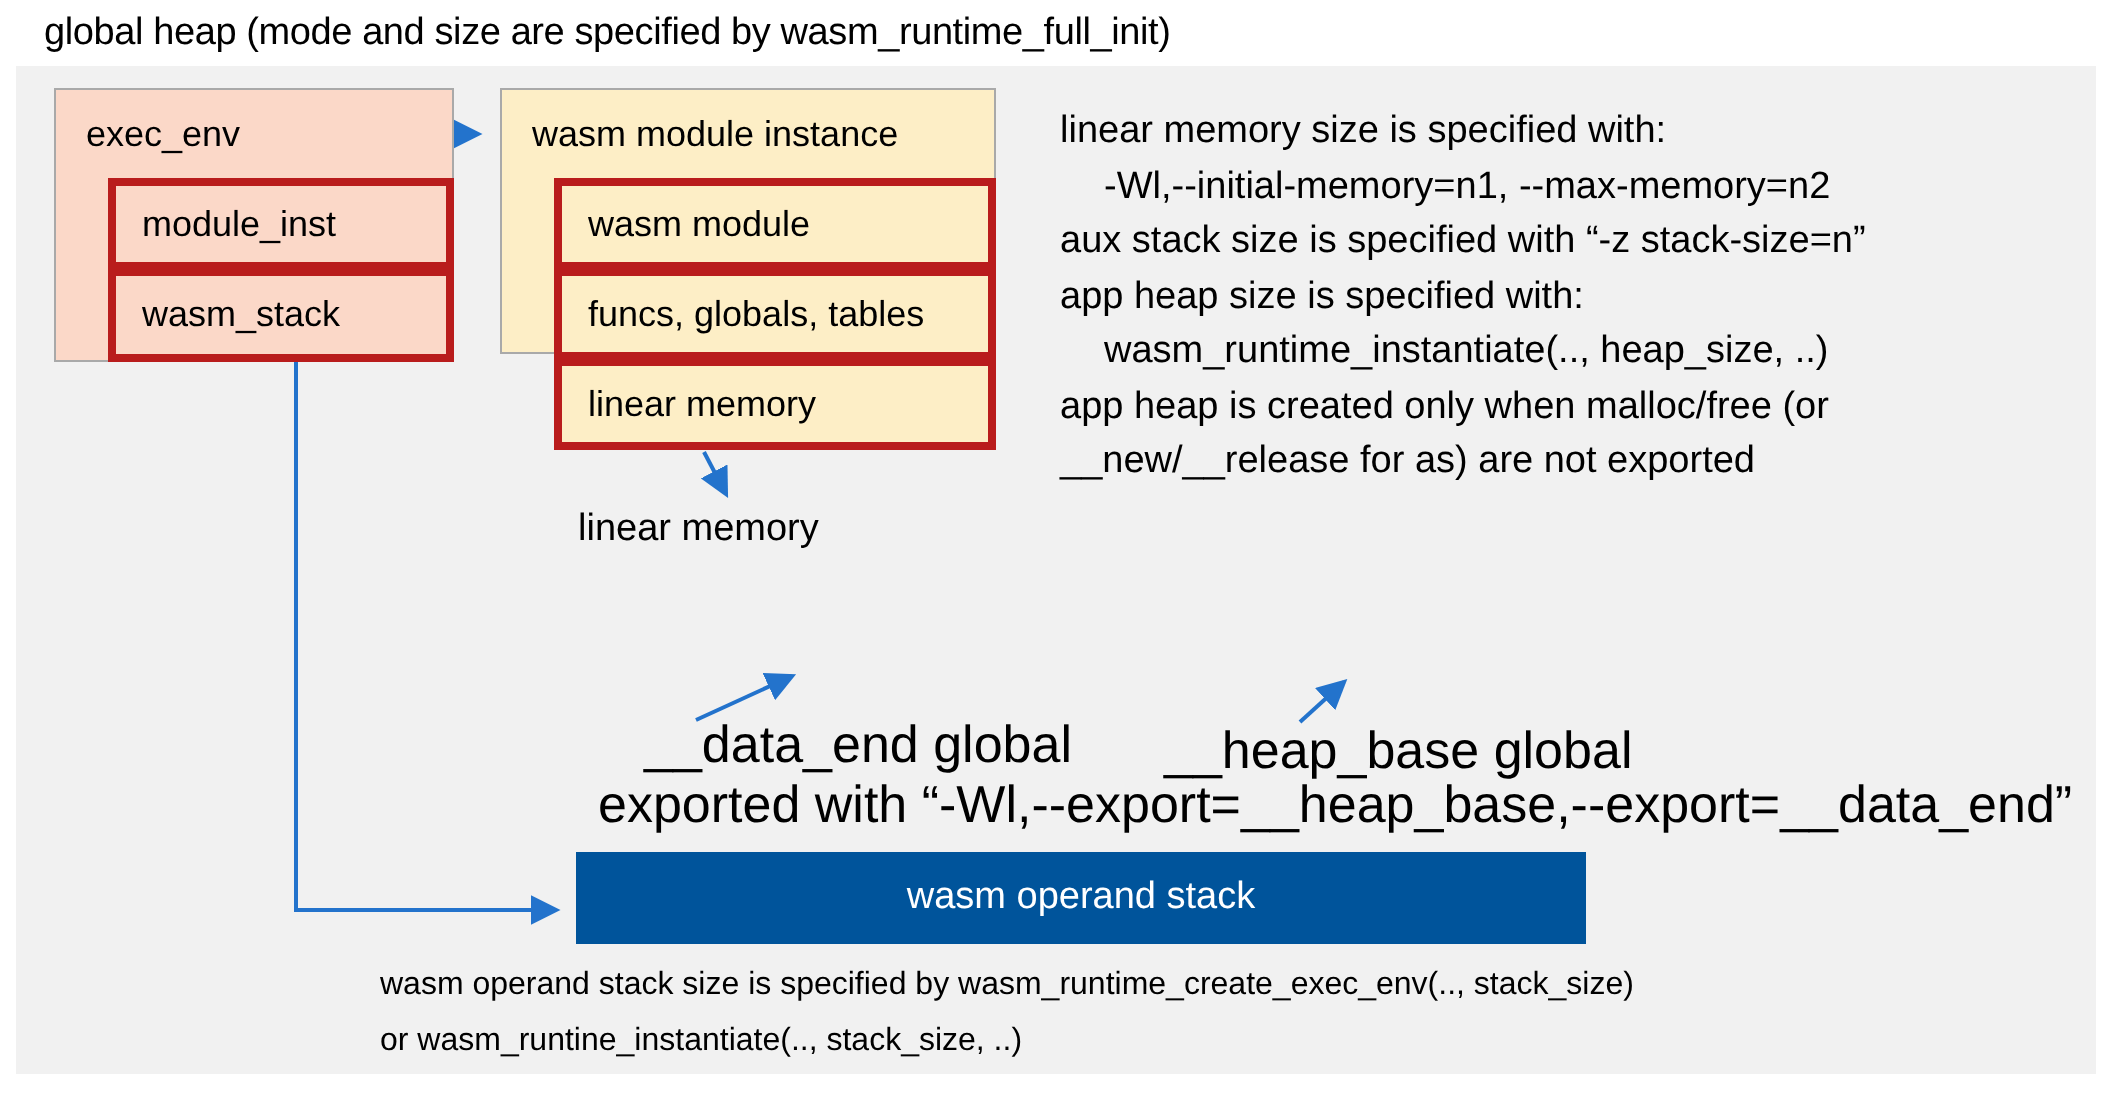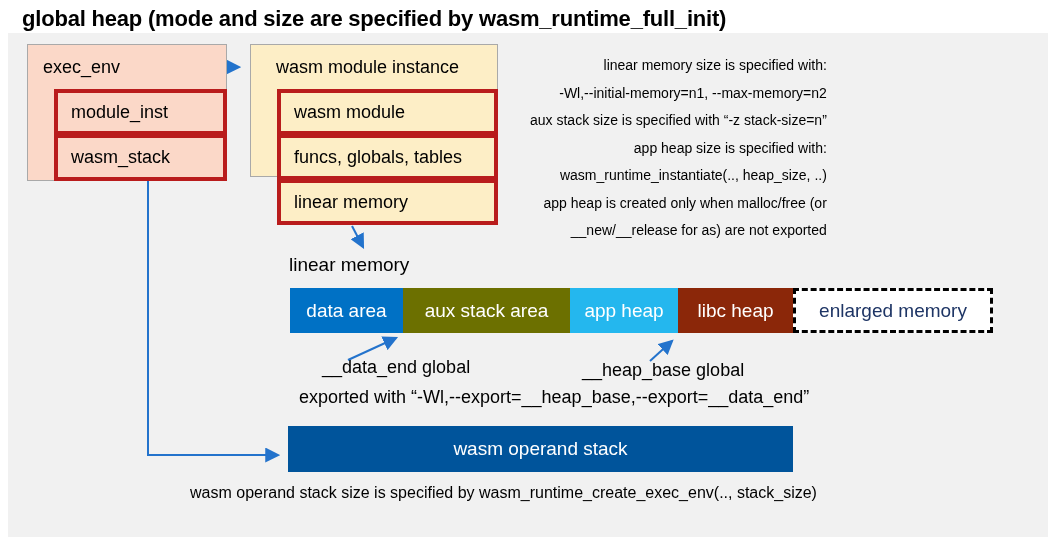--- a/index.html
+++ b/index.html
@@ -1,44 +1,44 @@
 <!DOCTYPE html>
 <html><head>
 <meta charset="utf-8">
 <style>
   html,body { margin:0; padding:0; background:#ffffff; }
   body { font-family:"Liberation Sans", sans-serif; color:#000; }
   .stage { position:relative; width:1054px; height:547px; background:#fff; overflow:hidden; }
-  .page-title { position:absolute; left:22px; top:6px; font-size:22px; letter-spacing:-0.2px; white-space:nowrap;font-weight:bold; }
+  .page-title { position:absolute; left:22px; top:6px; font-size:19px; letter-spacing:-0.2px; white-space:nowrap; }
   .panel { position:absolute; left:8px; top:33px; width:1040px; height:504px; }
   .arrows { position:absolute; left:0; top:0; pointer-events:none; }
   .arrow { fill:none; stroke-width:2; }
 
   .box { position:absolute; border:1px solid #a9a9a9; box-sizing:border-box; }
   .box-exec { left:27px; top:44px; width:200px; height:137px; }
-  .box-modinst { left:250px; top:44px; width:248px; height:133px;padding-left:10px; }
+  .box-modinst { left:250px; top:44px; width:248px; height:133px; }
   .box-header { height:45px; display:flex; align-items:center; padding-left:15px; font-size:18px; white-space:nowrap; }
   .nested { position:absolute; left:26px; right:-1px; border:4px solid #b91c1c; box-sizing:border-box;
             display:flex; align-items:center; padding-left:13px; font-size:18px; white-space:nowrap; }
   .box-exec .n0 { top:44px; height:46px; }
   .box-exec .n1 { top:89px; height:47px; }
   .box-modinst .n0 { top:44px; height:46px; }
   .box-modinst .n1 { top:89px; height:46px; }
   .box-modinst .n2 { top:134px; height:46px; }
 
-  .notes { position:absolute; left:530px; top:52px; font-size:14px; line-height:27.5px; white-space:nowrap;text-align:right; }
+  .notes { position:absolute; left:530px; top:52px; font-size:19px; line-height:27.5px; white-space:nowrap; }
   .notes .indent { padding-left:22px; }
 
   .lm-label { position:absolute; left:289px; top:254px; font-size:19px; }
   .membar { position:absolute; left:290px; top:288px; height:45px; display:flex; }
   .seg { display:flex; align-items:center; justify-content:center; color:#fff; font-size:19px; white-space:nowrap; }
   .s0 { width:113px; } .s1 { width:167px; } .s2 { width:108px; } .s3 { width:115px; }
   .s4 { width:200px; box-sizing:border-box; border:3px dashed #000; background:#fff; }
 
-  .ann { position:absolute; font-size:18px; white-space:nowrap; }
+  .ann { position:absolute; font-size:26px; white-space:nowrap; }
   .ann-dataend { left:322px; top:357px; }
   .ann-heapbase { left:582px; top:360px; }
   .ann-exported { left:299px; top:387px; }
 
   .operand { position:absolute; left:288px; top:426px; width:505px; height:46px;
              display:flex; align-items:center; justify-content:center; color:#fff; font-size:19px; }
 
   .footer { position:absolute; left:190px; top:479px; font-size:16px; line-height:27.5px; white-space:nowrap; }
 </style>
 </head>
@@ -81,31 +81,25 @@
     <div class="indent">-Wl,--initial-memory=n1, --max-memory=n2</div>
     <div>aux stack size is specified with “-z stack-size=n”</div>
     <div>app heap size is specified with:</div>
     <div class="indent">wasm_runtime_instantiate(.., heap_size, ..)</div>
     <div>app heap is created only when malloc/free (or</div>
     <div>__new/__release for as) are not exported</div>
   </div>
 
   <div class="lm-label">linear memory</div>
 
-  <div class="membar">
-    <div class="seg s0" style="background-color: rgb(0, 113, 197); color: rgb(255, 255, 255);">data area</div>
-    <div class="seg s1" style="background-color: rgb(108, 112, 0); color: rgb(255, 255, 255);">aux stack area</div>
-    <div class="seg s2" style="background-color: rgb(36, 183, 238); color: rgb(255, 255, 255);">app heap</div>
-    <div class="seg s3" style="background-color: rgb(139, 39, 9); color: rgb(255, 255, 255);">libc heap</div>
-    <div class="seg s4" style="background-color: rgb(255, 255, 255); color: rgb(30, 53, 101);">enlarged memory</div>
-  </div>
 
   <div class="ann ann-dataend">__data_end global</div>
   <div class="ann ann-heapbase">__heap_base global</div>
   <div class="ann ann-exported">exported with “-Wl,--export=__heap_base,--export=__data_end”</div>
 
   <div class="operand" style="background-color: rgb(0, 84, 155);">wasm operand stack</div>
 
   <div class="footer">
     <div>wasm operand stack size is specified by wasm_runtime_create_exec_env(.., stack_size)</div>
+    <div>or wasm_runtine_instantiate(.., stack_size, ..)</div>
   </div>
 
 </div>
 
 </body></html>

